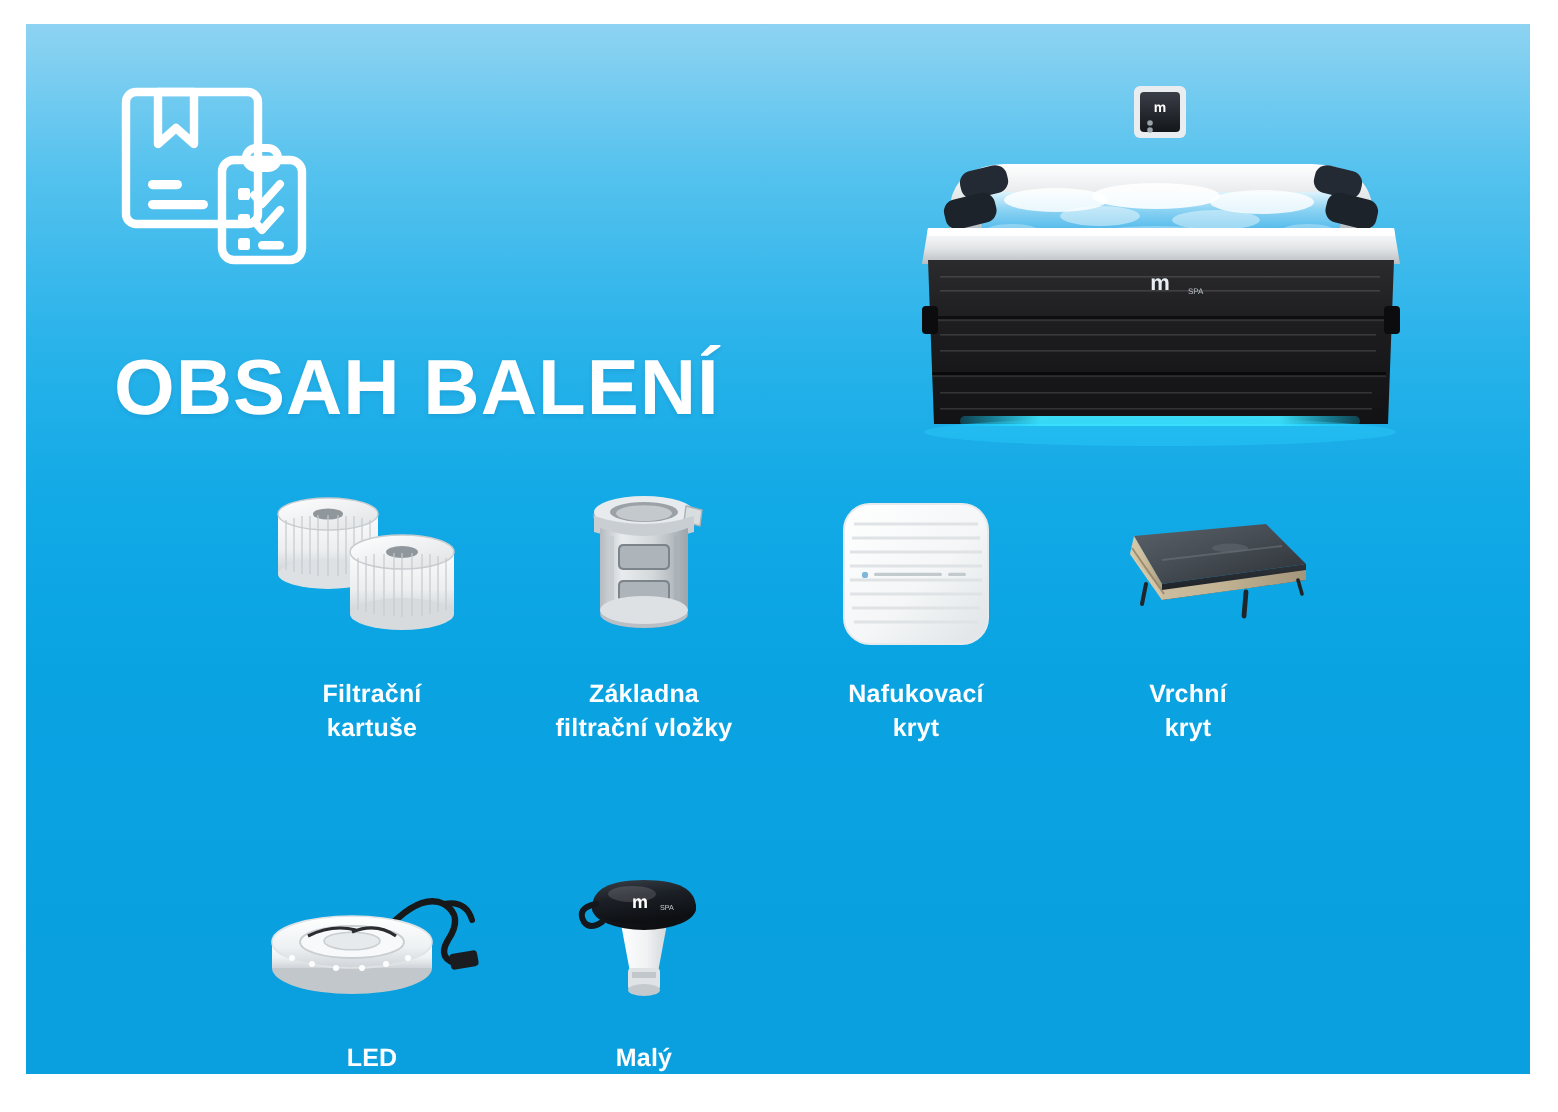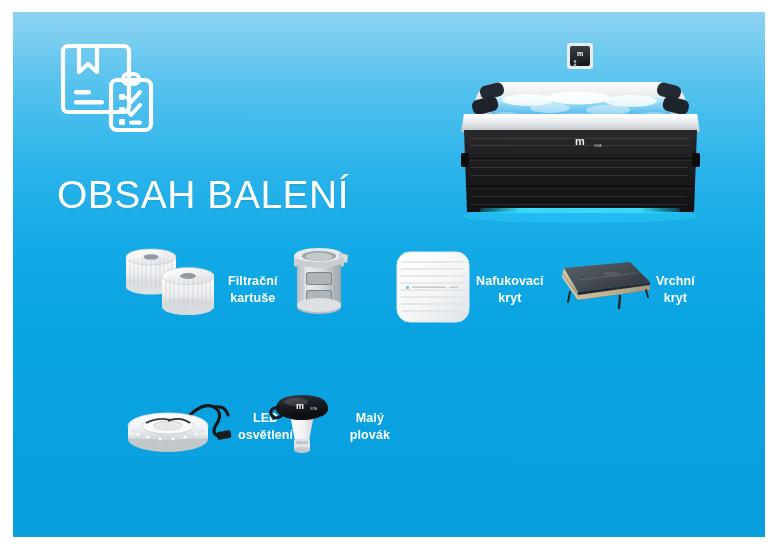--- a/index.html
+++ b/index.html
@@ -54,21 +54,21 @@
   }
 
   .main-title {
     margin: 0;
     padding: 0;
     position: absolute;
     left: 44px;
     top: 160px;
     font-size: 39px;
     line-height: 46px;
-    font-weight: 400;
+    font-weight: 700;
     letter-spacing: 0.5px;
     color: #ffffff;
     white-space: nowrap;
     text-shadow: 0 1px 2px rgba(0,60,110,0.12);
   }
 
   
   .hottub-wrap {
     position: absolute;
     left: 415px;
@@ -88,20 +88,21 @@
   .row {
     display: flex;
     width: 100%;
   }
   .row-1 .cell { width: 136px; }
   .row-2 { padding-left: 0px; }
   .row-2 .cell { width: 136px; }
 
   .cell {
     display: flex;
+    flex-direction: column;
     align-items: center;
   }
 
   .thumb {
     height: 88px;
     width: 130px;
     display: flex;
     align-items: flex-end;
     justify-content: center;
   }
@@ -331,20 +332,22 @@
               <rect x="24" y="46" width="26" height="13" rx="2.5" fill="#7d858c"></rect>
               <rect x="25" y="47" width="24" height="11" rx="2" fill="#aeb5ba"></rect>
 
               <rect x="19" y="24" width="3" height="40" fill="#c6ccd0" opacity="0.9"></rect>
               <rect x="52" y="24" width="3" height="40" fill="#aab1b6" opacity="0.9"></rect>
 
               <ellipse cx="37" cy="63" rx="22" ry="7" fill="#b9bfc4"></ellipse>
               <ellipse cx="37" cy="61" rx="22" ry="7" fill="#dde1e4"></ellipse>
             </svg>
           </div>
+          <div class="caption">Základna
+filtrační vložky</div>
         </div>
 
         <div class="cell">
           <div class="thumb">
             <svg width="86" height="84" viewBox="0 0 86 84" aria-hidden="true">
               <defs>
                 <linearGradient id="infG" x1="0" y1="0" x2="1" y2="1">
                   <stop offset="0%" stop-color="#ffffff"></stop>
                   <stop offset="55%" stop-color="#f4f6f7"></stop>
                   <stop offset="100%" stop-color="#dfe3e6"></stop>

